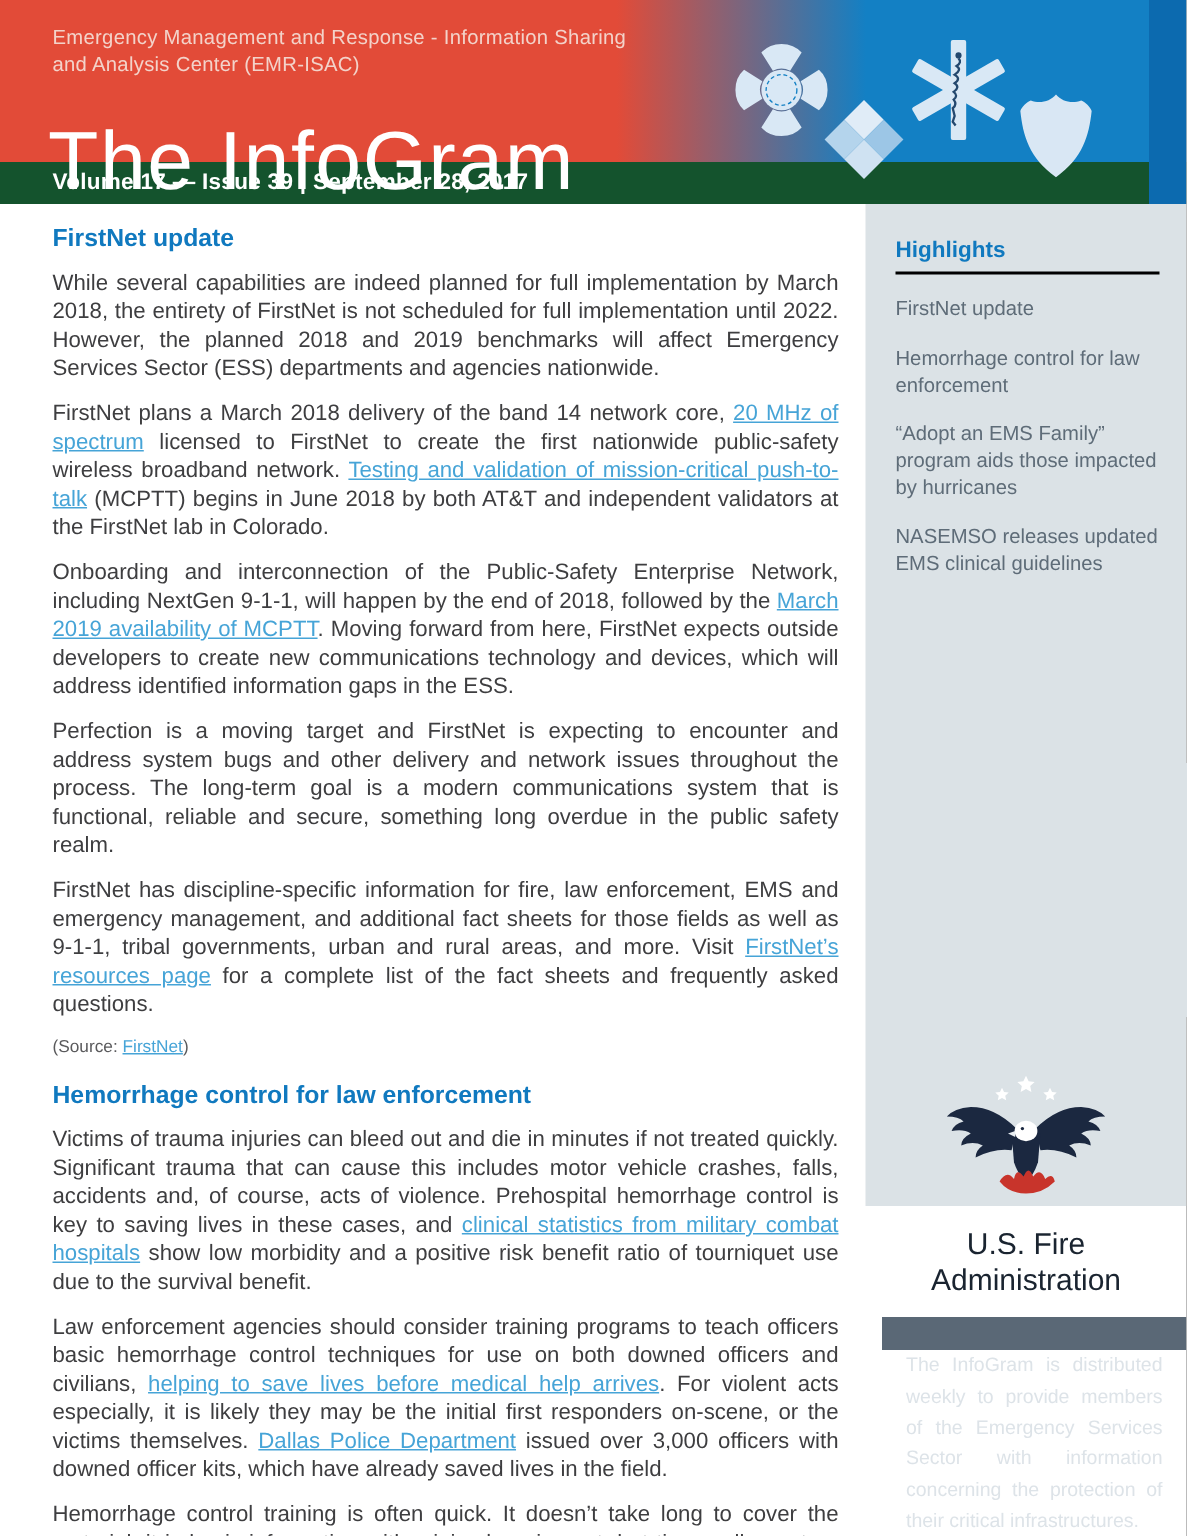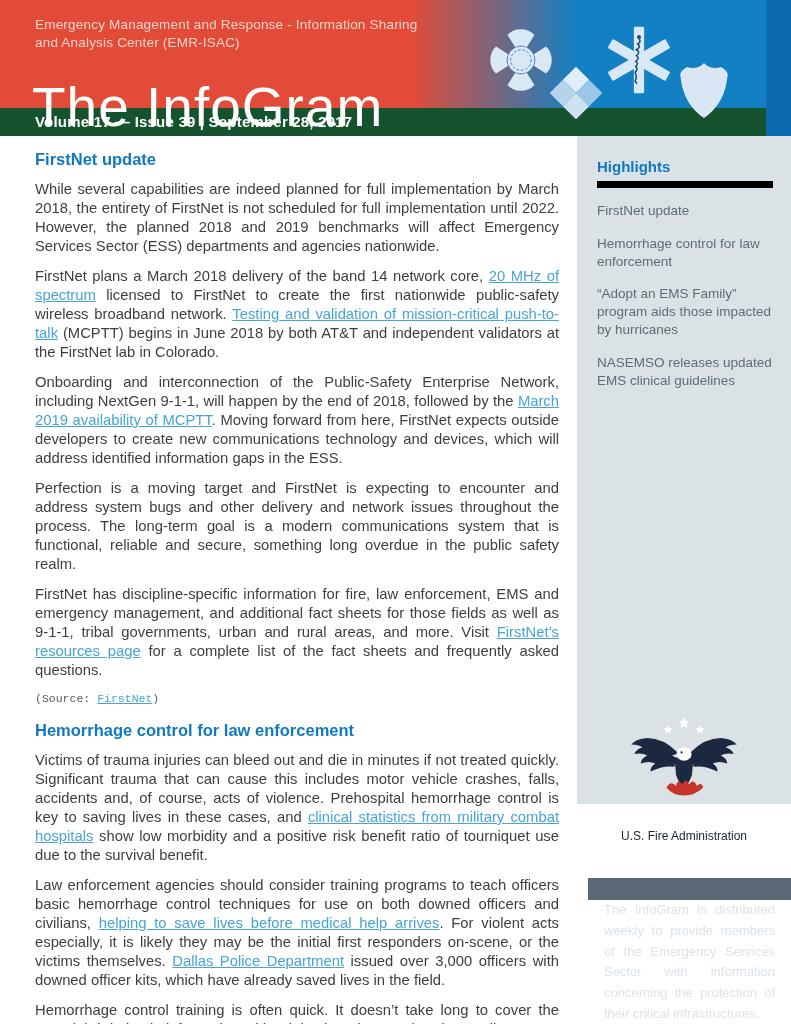--- a/index.html
+++ b/index.html
@@ -45,38 +45,38 @@
     width:577px; padding:14px 18px 0 35px;
     color:#3e3e40; font-size:14.8px; line-height:19px; text-align:justify;
   }
   .article-heading {
     color:#1079bf; font-size:16.5px; font-weight:bold; text-align:left;
     margin:0 0 7px 0;
   }
   .article-heading.second { margin-top:13px; }
   .rich p { margin:11px 0 9px 0; }
   .rich a, .source-line a { color:#46a4d7; text-decoration:underline; }
-  .source-line { font-size:11.5px; color:#5a5a5c; margin:2px 0 8px 0; text-align:left;font-family:Liberation Mono, monospace; }
+  .source-line { font-size:11.5px; color:#5a5a5c; margin:2px 0 8px 0; text-align:left; }
   
   .sidebar {
     position:relative; width:214px; background:#dbe2e6; padding:22px 18px 0 20px;
   }
   .highlights-title {
     color:#1079bf; font-size:15px; font-weight:bold;
-    padding-bottom:6px; border-bottom:7px solid #000000; margin-bottom:14px;
+    padding-bottom:6px; border-bottom:2px solid #000000; margin-bottom:14px;
   }
   .highlight-item {
     color:#5e6c78; font-size:13.5px; line-height:1.32; margin-bottom:15px;
   }
   .logo-block {
     position:absolute; left:0; top:578px; width:214px; text-align:center;
   }
   .logo-eagle { width:120px; height:96px; display:block; margin:0 auto; }
   .logo-caption {
-    color:#1a2430; font-size:12px; line-height:1.2; width:140px; margin:19px auto 0 auto;
+    color:#1a2430; font-size:20px; line-height:1.2; width:140px; margin:8px auto 0 auto;
   }
   .footer-box {
     position:absolute; left:11px; right:0; top:742px; bottom:0;
     background:#5a6876; padding:22px 16px 0 16px;
     color:#dde3e8; font-size:13px; line-height:1.6; text-align:justify;
   }
 </style>
 </head>
 <body>
 

